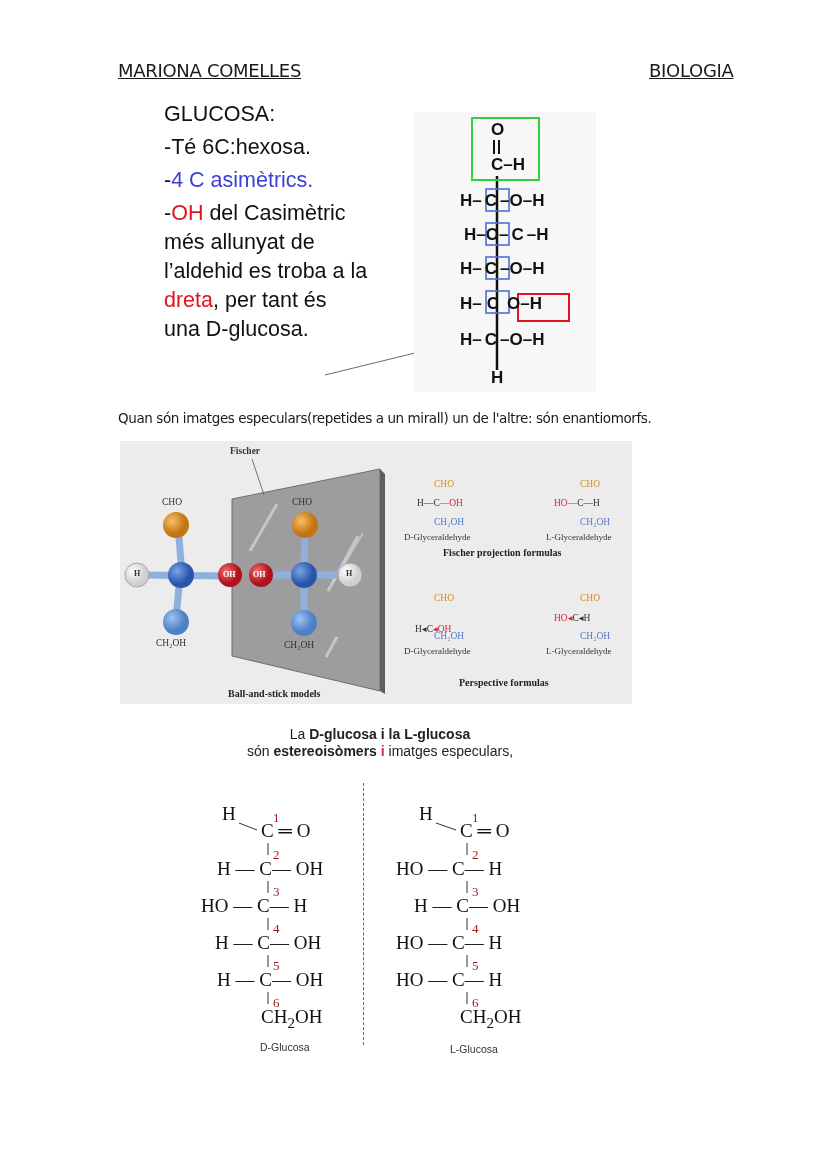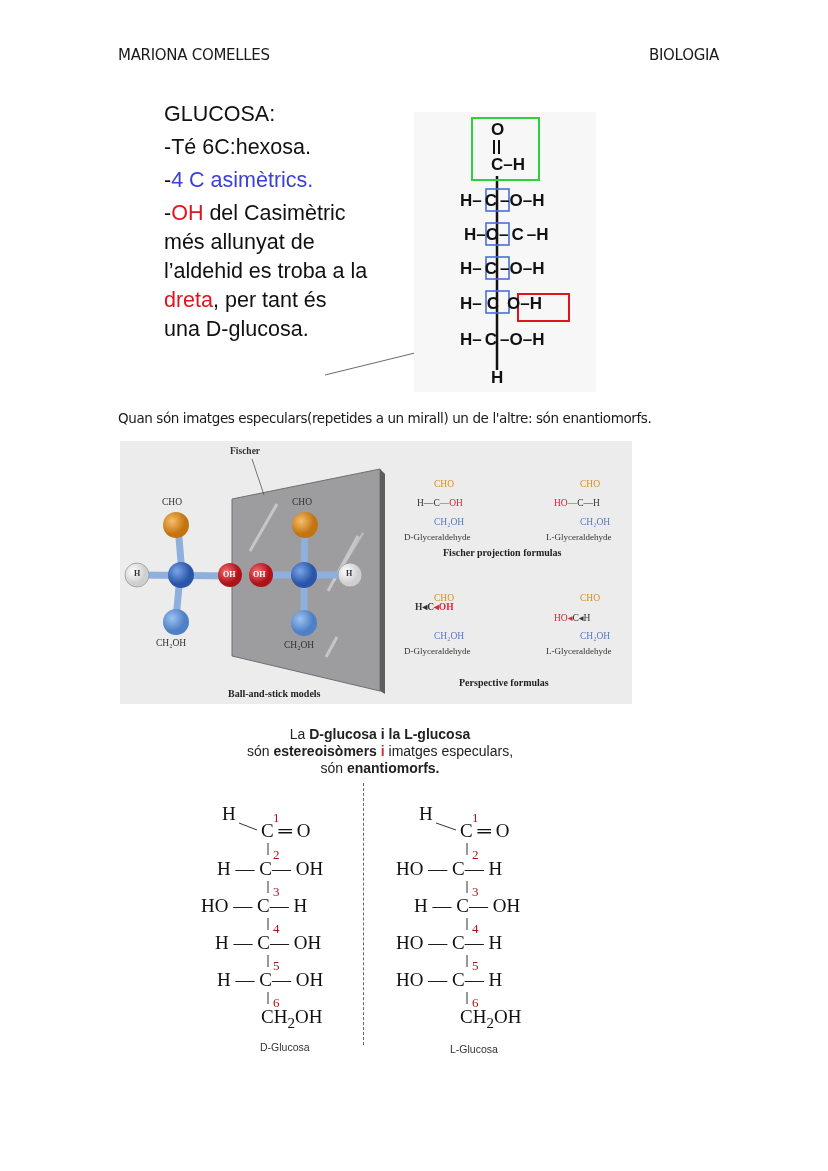--- a/index.html
+++ b/index.html
@@ -1,18 +1,18 @@
 <!DOCTYPE html>
 <html><head>
 <meta charset="utf-8">
 <style>
   html, body { margin:0; padding:0; background:#ffffff; }
   body { width:828px; height:1171px; position:relative; overflow:hidden; font-family:"Liberation Sans", sans-serif; color:#1a1a1a; }
   .abs { position:absolute; }
-  .hdr { top:46px; font-size:15px; font-family:"DejaVu Sans", sans-serif; letter-spacing:-0.3px; }
+  .hdr { top:60px; font-size:18px; font-family:"DejaVu Sans", sans-serif; letter-spacing:-0.3px;text-decoration:underline; }
   
   .gtext { left:164px; top:100px; width:250px; font-size:21.5px; line-height:29px; color:#111; }
   .gtext .l { display:block; margin-bottom:4px; }
   .green { color:#2fd13a; }
   .blue { color:#3b3fd6; }
   .red { color:#e0141e; }
   
   .fisch { left:414px; top:112px; width:182px; height:280px; background:#f7f7f7; }
   .fisch .t { position:absolute; font-weight:bold; font-size:17px; color:#111; font-family:"Liberation Sans", sans-serif; }
   .para { left:118px; top:410px; font-size:13.5px; font-family:"DejaVu Sans", sans-serif; letter-spacing:-0.4px; }
@@ -145,35 +145,34 @@
   <div class="lbl" style="left:314px;top:76px;color:#5a78c8;">CH₂OH</div>
   <div class="lbl" style="left:284px;top:91px;font-size:9px;">D-Glyceraldehyde</div>
 
   <div class="lbl" style="left:460px;top:38px;color:#d9901a;">CHO</div>
   <div class="lbl" style="left:434px;top:57px;"><span style="color:#d42a3a;">HO—</span><span>C</span><span>—H</span></div>
   <div class="lbl" style="left:460px;top:76px;color:#5a78c8;">CH₂OH</div>
   <div class="lbl" style="left:426px;top:91px;font-size:9px;">L-Glyceraldehyde</div>
   <div class="cap" style="left:323px;top:106px;">Fischer projection formulas</div>
 
   <div class="lbl" style="left:314px;top:152px;color:#d9901a;">CHO</div>
-  <div class="lbl" style="left:295px;top:160px;font-weight:bold;"><span>H◂</span><span>C</span><span style="color:#d42a3a;">◂OH</span></div>
+  <div class="lbl" style="left:295px;top:182px;"><span>H◂</span><span>C</span><span style="color:#d42a3a;">◂OH</span></div>
   <div class="lbl" style="left:314px;top:190px;color:#5a78c8;">CH₂OH</div>
   <div class="lbl" style="left:284px;top:205px;font-size:9px;">D-Glyceraldehyde</div>
 
   <div class="lbl" style="left:460px;top:152px;color:#d9901a;">CHO</div>
   <div class="lbl" style="left:434px;top:171px;"><span style="color:#d42a3a;">HO◂</span><span>C</span><span>◂H</span></div>
   <div class="lbl" style="left:460px;top:190px;color:#5a78c8;">CH₂OH</div>
   <div class="lbl" style="left:426px;top:205px;font-size:9px;">L-Glyceraldehyde</div>
   <div class="cap" style="left:339px;top:236px;">Perspective formulas</div>
 </div>
 
 <div class="abs title3">
   <div><span>La </span><b>D-glucosa i la L-glucosa</b></div>
   <div><span>són </span><b>estereoisòmers</b><b style="color:#d42a3a;"> i</b><span> imatges  especulars,</span></div>
-  <div><span>són </span><b>enantiomorfs.</b></div>
 </div>
 
 <div class="abs" style="left:363px;top:783px;width:0;height:262px;border-left:1.5px dashed #666;"></div>
 
 <div class="abs chain" style="left:195px;top:795px;width:170px;height:265px;">
   <svg class="abs" style="left:0;top:0;" width="170" height="265">
     <line x1="44" y1="28" x2="62" y2="35" stroke="#333" stroke-width="1"></line>
     <line x1="73" y1="48" x2="73" y2="60" stroke="#333" stroke-width="1"></line>
     <line x1="73" y1="86" x2="73" y2="98" stroke="#333" stroke-width="1"></line>
     <line x1="73" y1="123" x2="73" y2="135" stroke="#333" stroke-width="1"></line>

